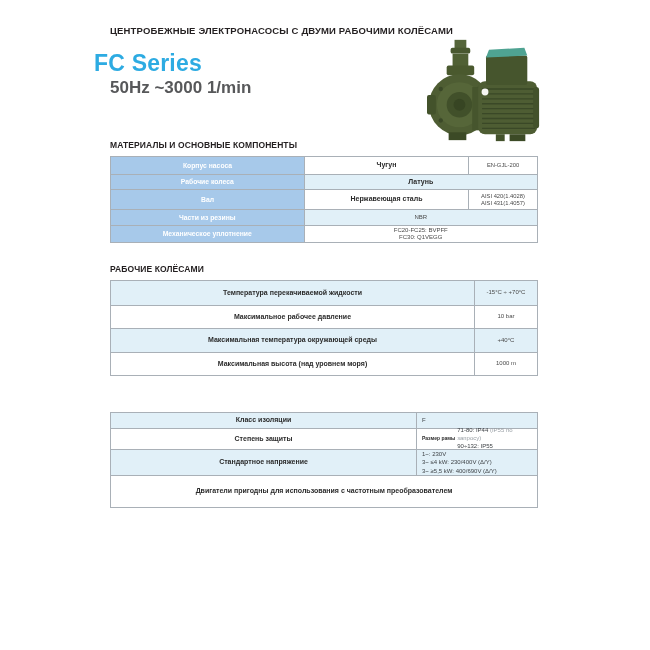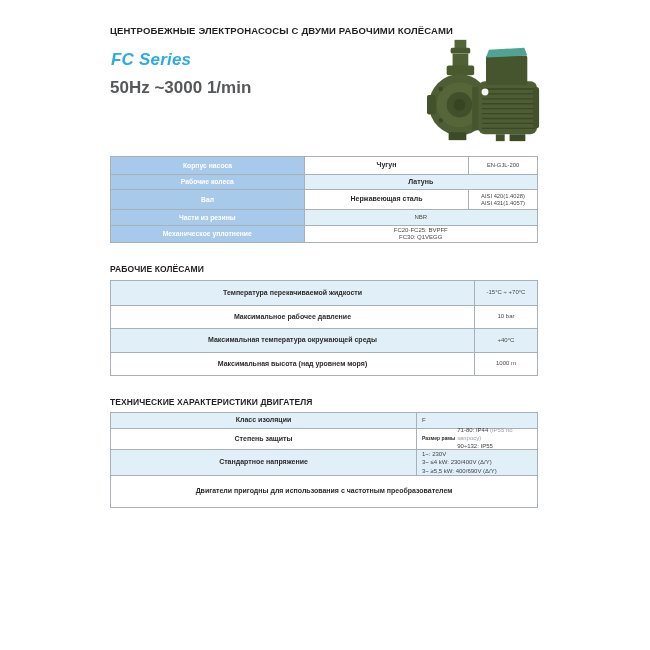--- a/index.html
+++ b/index.html
@@ -9,22 +9,22 @@
     font-family:"Liberation Sans", sans-serif;
     color:#231f20;
   }
   .page { position:relative; width:650px; height:650px; background:#ffffff; overflow:hidden;border-radius:32px; }
 
   .doc-title {
     position:absolute; left:110px; top:25px;
     font-size:9.5px; font-weight:bold; color:#231f20; letter-spacing:0.15px;
   }
   .series-title {
-    position:absolute; left:111px; top:50px;
-    font-size:17px; font-weight:bold; color:#2dabe2; letter-spacing:0.2px;font-style:italic;
+    position:absolute; left:94px; top:50px;
+    font-size:23px; font-weight:bold; color:#2dabe2; letter-spacing:0.2px;
   }
   .series-subtitle {
     position:absolute; left:110px; top:78px;
     font-size:17px; font-weight:bold; color:#57585a;
   }
   .pump-img { position:absolute; left:427px; top:34px; width:118px; height:112px; }
 
   .sec-heading {
     position:absolute; left:110px;
     font-size:8.5px; font-weight:bold; color:#231f20; letter-spacing:0.1px;
@@ -120,20 +120,21 @@
     <rect x="60" y="20" width="42" height="30" rx="2" fill="#46552d"></rect>
     <polygon points="60,22 102,20 99,12 63,14" fill="#4fa392"></polygon>
 
     <circle cx="59" cy="57" r="3.5" fill="#f5f5f2"></circle>
 
     <rect x="22" y="98" width="18" height="8" fill="#3c4a26"></rect>
     <rect x="84" y="100" width="16" height="7" fill="#3c4a26"></rect>
     <rect x="70" y="100" width="9" height="7" fill="#43522b"></rect>
   </svg>
 
+  <div class="sec-heading h-materials">МАТЕРИАЛЫ И ОСНОВНЫЕ КОМПОНЕНТЫ</div>
 
   <div class="tbl t1">
     <div class="trow r1">
       <div class="cell c-label">Корпус насоса</div>
       <div class="cell c-val">Чугун</div>
       <div class="cell c-spec">EN-GJL-200</div>
     </div>
     <div class="trow r2">
       <div class="cell c-label">Рабочие колеса</div>
       <div class="cell c-wide c-val tint">Латунь</div>
@@ -173,21 +174,20 @@
     <div class="trow tint">
       <div class="cell c-label">Максимальная температура окружающей среды</div>
       <div class="cell c-val">+40°C</div>
     </div>
     <div class="trow">
       <div class="cell c-label">Максимальная высота (над уровнем моря)</div>
       <div class="cell c-val">1000 m</div>
     </div>
   </div>
 
-  <div class="sec-heading h-motor">ТЕХНИЧЕСКИЕ ХАРАКТЕРИСТИКИ ДВИГАТЕЛЯ</div>
 
   <div class="tbl t3">
     <div class="trow r1 tint">
       <div class="cell c-label">Класс изоляции</div>
       <div class="cell c-val">F</div>
     </div>
     <div class="trow r2">
       <div class="cell c-label">Степень защиты</div>
       <div class="cell c-val">
         <div class="prot">

